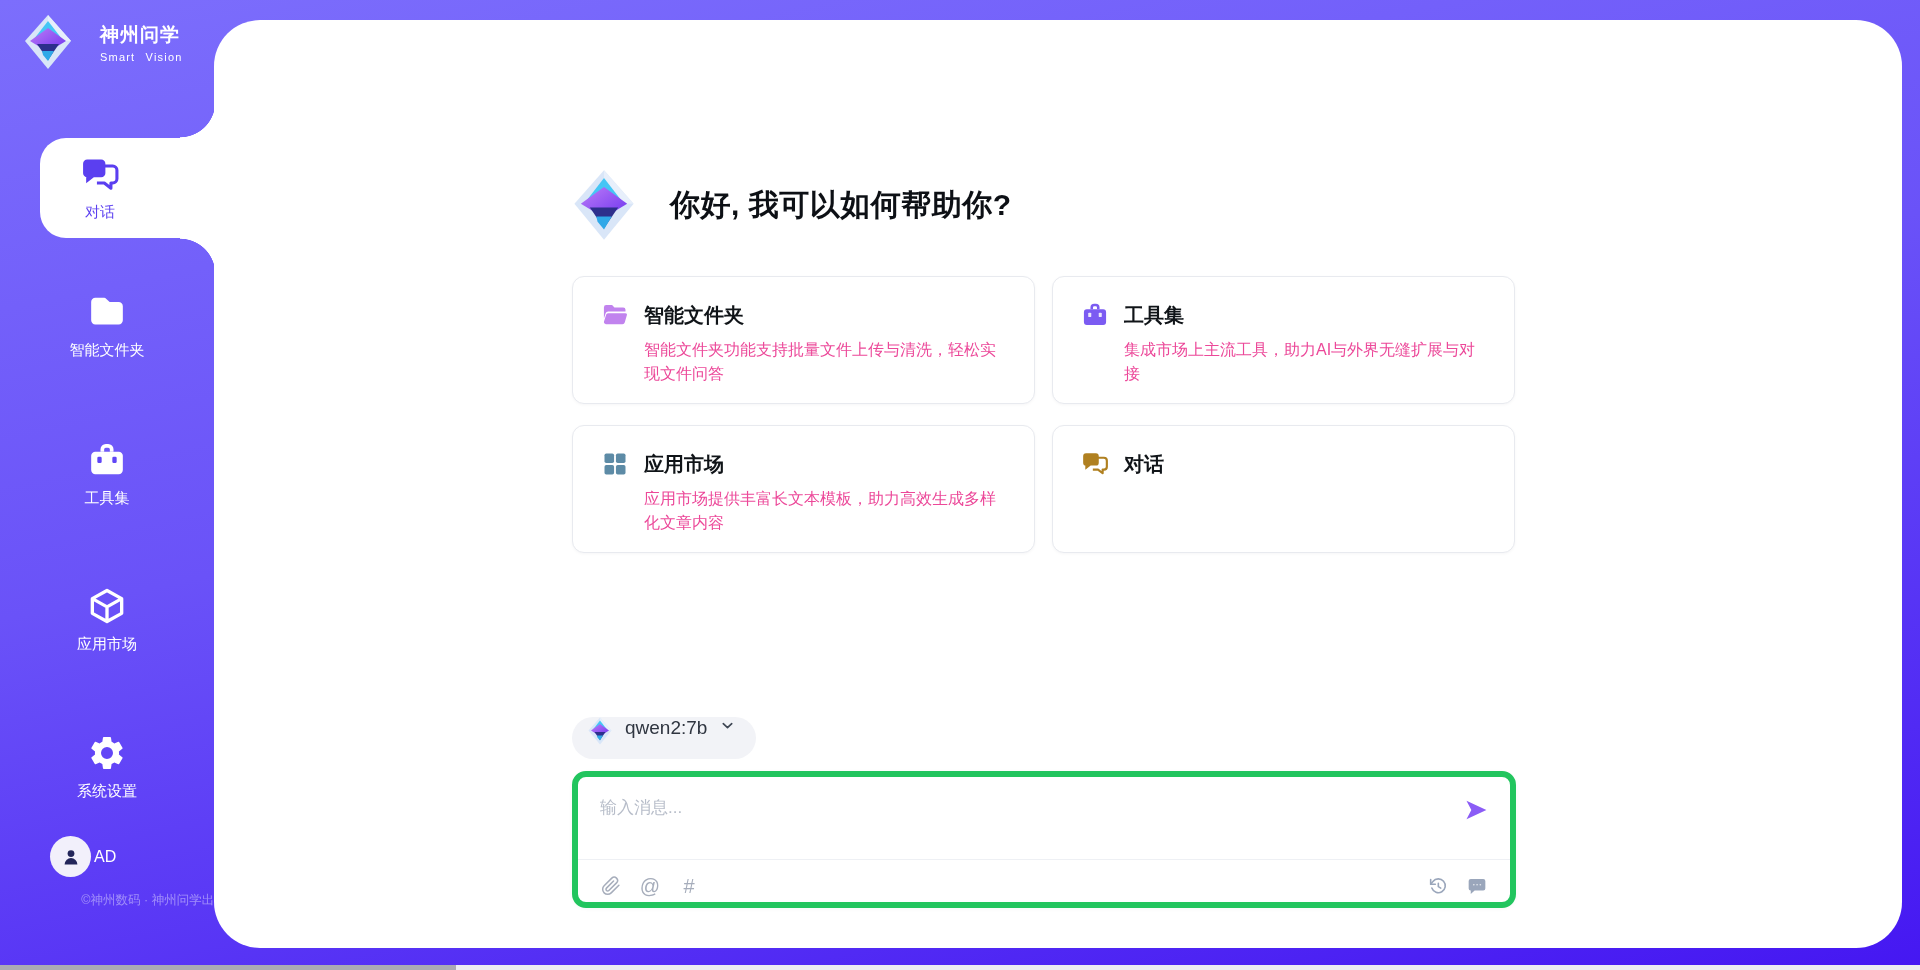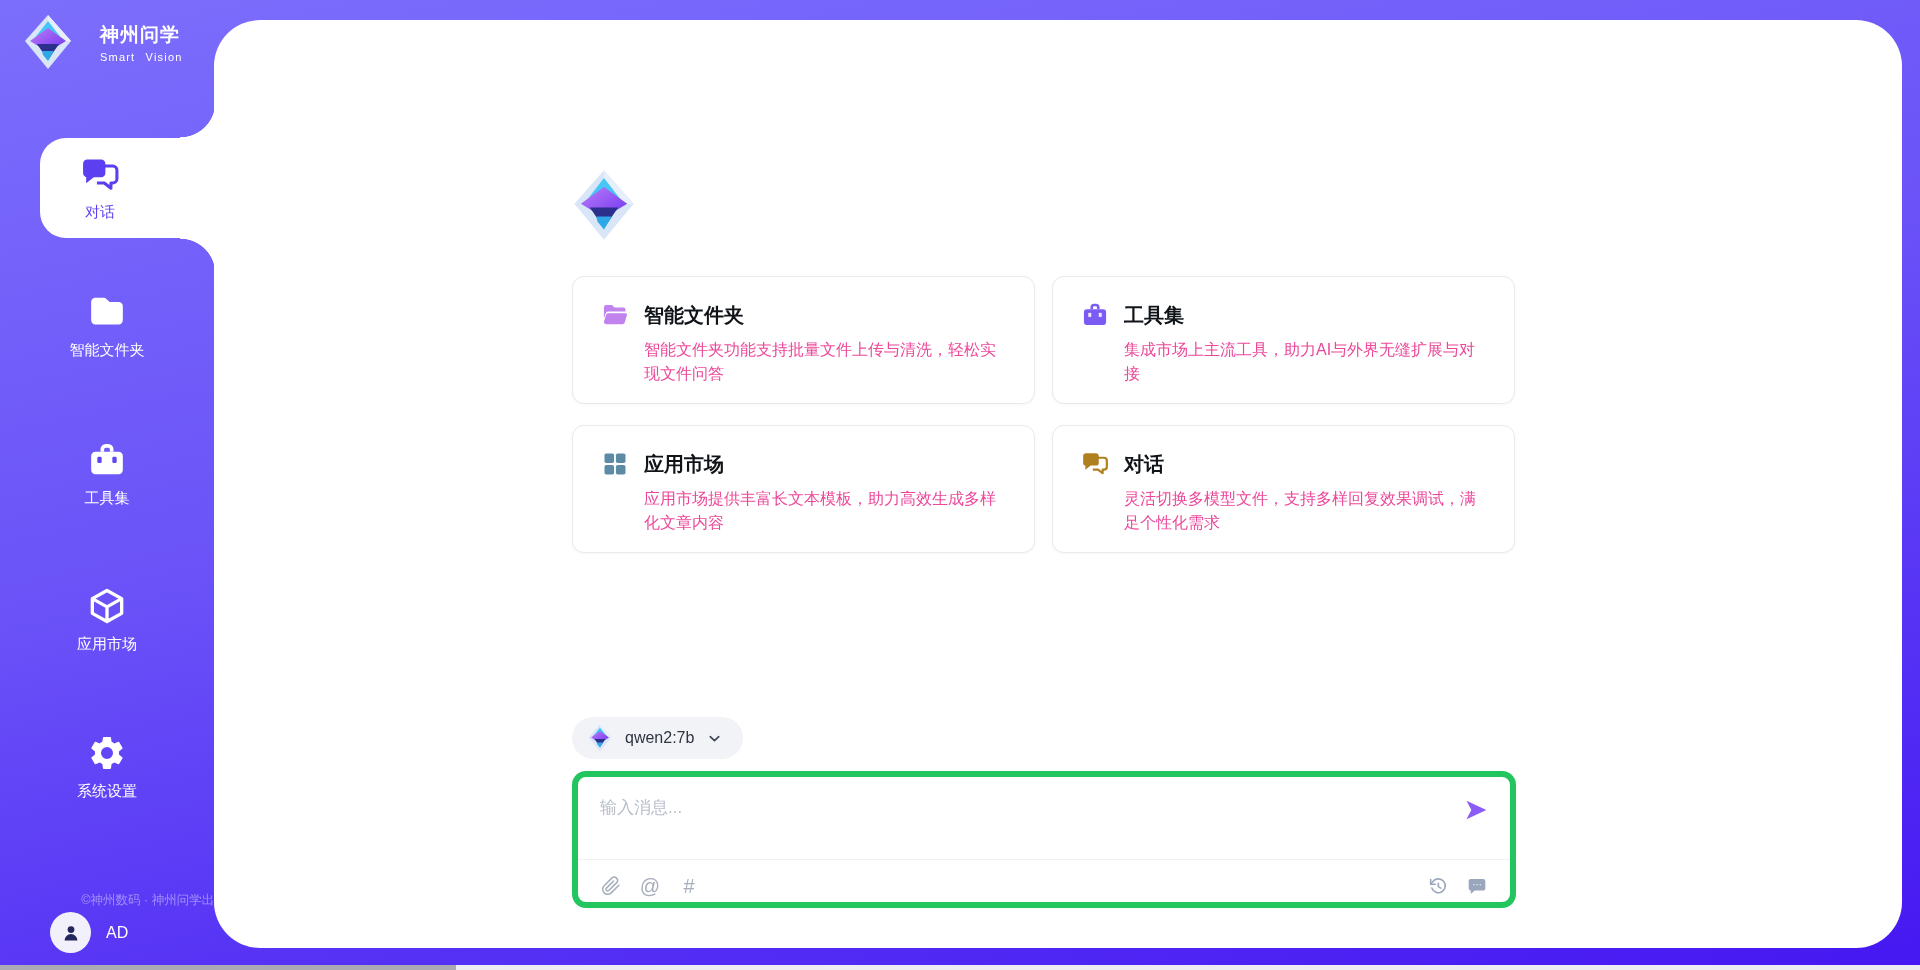--- a/index.html
+++ b/index.html
@@ -29,21 +29,21 @@
   .nav-active { position:absolute; left:40px; top:138px; width:176px; height:100px;
     background:#fff; border-radius:26px 0 0 26px; display:flex; flex-direction:column;
     align-items:center; justify-content:center; gap:8px; padding-right:56px;
     color:#5b3ff0; cursor:pointer; }
   .nav-active svg { width:40px; height:40px; }
   .nav-active::before { content:""; position:absolute; right:0; top:-36px; width:36px; height:36px;
     background:radial-gradient(circle 36px at 0 0, rgba(0,0,0,0) 35px, #fff 35.6px); }
   .nav-active::after { content:""; position:absolute; right:0; bottom:-36px; width:36px; height:36px;
     background:radial-gradient(circle 36px at 0 100%, rgba(0,0,0,0) 35px, #fff 35.6px); }
 
-  .user { position:absolute; left:50px; top:912px; display:flex; align-items:center; gap:15px; }
+  .user { position:absolute; left:50px; top:836px; display:flex; align-items:center; gap:3px; }
   .avatar { width:41px; height:41px; border-radius:50%; background:#f2f0fb;
     display:flex; align-items:center; justify-content:center; }
   .avatar svg { width:24px; height:24px; }
   .user-name { color:#fff; font-size:16px; }
   .sidebar-footer { position:absolute; left:0; top:892px; width:214px; text-align:center;
     color:rgba(255,255,255,0.42); font-size:12.5px;margin-left:47px; }
 
   
   .content { margin-left:358px; width:944px; padding-top:148px; }
 
@@ -55,23 +55,23 @@
     column-gap:17px; row-gap:21px; }
   .card { height:128px; background:#fff; border:1px solid #e8eaef; border-radius:12px;
     padding:24px 28px; box-shadow:0 1px 3px rgba(15,23,42,0.04); cursor:pointer; }
   .card-head { display:flex; align-items:center; gap:15px; }
   .card-icon { width:28px; height:28px; flex:0 0 28px; }
   .card-icon svg { width:28px; height:28px; display:block; }
   .card-title { font-size:20px; font-weight:700; color:#101418; }
   .card-desc { margin-top:9px; margin-left:43px; font-size:16px; color:#ec4899; line-height:1.5; }
 
   .composer-area { margin-top:164px; }
-  .model-pill { display:inline-flex; align-items:center; gap:12px; height:42px;
+  .model-pill { display:inline-flex; align-items:flex-start; gap:12px; height:42px;
     padding:0 20px 0 15px; background:#f2f3f7; border:none; border-radius:21px;
-    font-size:16px; color:#2f3540; cursor:pointer; font-family:inherit; }
+    font-size:19px; color:#2f3540; cursor:pointer; font-family:inherit; }
   .model-pill .gem { width:26px; height:28px; }
   .model-pill svg.chev { width:17px; height:17px; }
 
   .composer { margin-top:12px; width:944px; height:137px; background:#fff;
     border:6px solid #22c55e; border-radius:14px; box-shadow:0 1px 4px rgba(15,23,42,0.03); }
   .composer-top { position:relative; height:82px; }
   .composer-top textarea { width:100%; height:100%; padding:19px 70px 0 22px; border:none;
     outline:none; resize:none; font-size:17px; font-family:inherit; color:#1f2430; background:transparent; }
   .composer-top textarea::placeholder { color:#b7bdc9; }
   .send-btn { position:absolute; right:20px; top:20px; width:28px; height:28px;
@@ -171,20 +171,21 @@
 
 <div class="screen">
 
   <main class="panel">
     <div class="content">
 
       <div class="greeting">
         <svg class="gem">
             <use href="#gem"></use>
           </svg>
+        <h1 class="greeting-text">你好, 我可以如何帮助你?</h1>
       </div>
 
       <div class="cards">
         <div class="card">
           <div class="card-head">
             <span class="card-icon" style="color: rgb(193, 131, 238);">
                 <svg>
                   <use href="#icon-folder-open"></use>
                 </svg>
               </span>
@@ -216,21 +217,20 @@
         </div>
         <div class="card">
           <div class="card-head">
             <span class="card-icon" style="color: rgb(176, 128, 32);">
                 <svg viewBox="0 0 26 24">
                   <use href="#icon-chat"></use>
                 </svg>
               </span>
             <span class="card-title">对话</span>
           </div>
-          <div class="card-desc">灵活切换多模型文件，支持多样回复效果调试，满足个性化需求</div>
         </div>
       </div>
 
       <div class="composer-area">
         <button class="model-pill">
           <svg class="gem">
               <use href="#gem"></use>
             </svg>
           <span>qwen2:7b</span>
           <svg class="chev">

